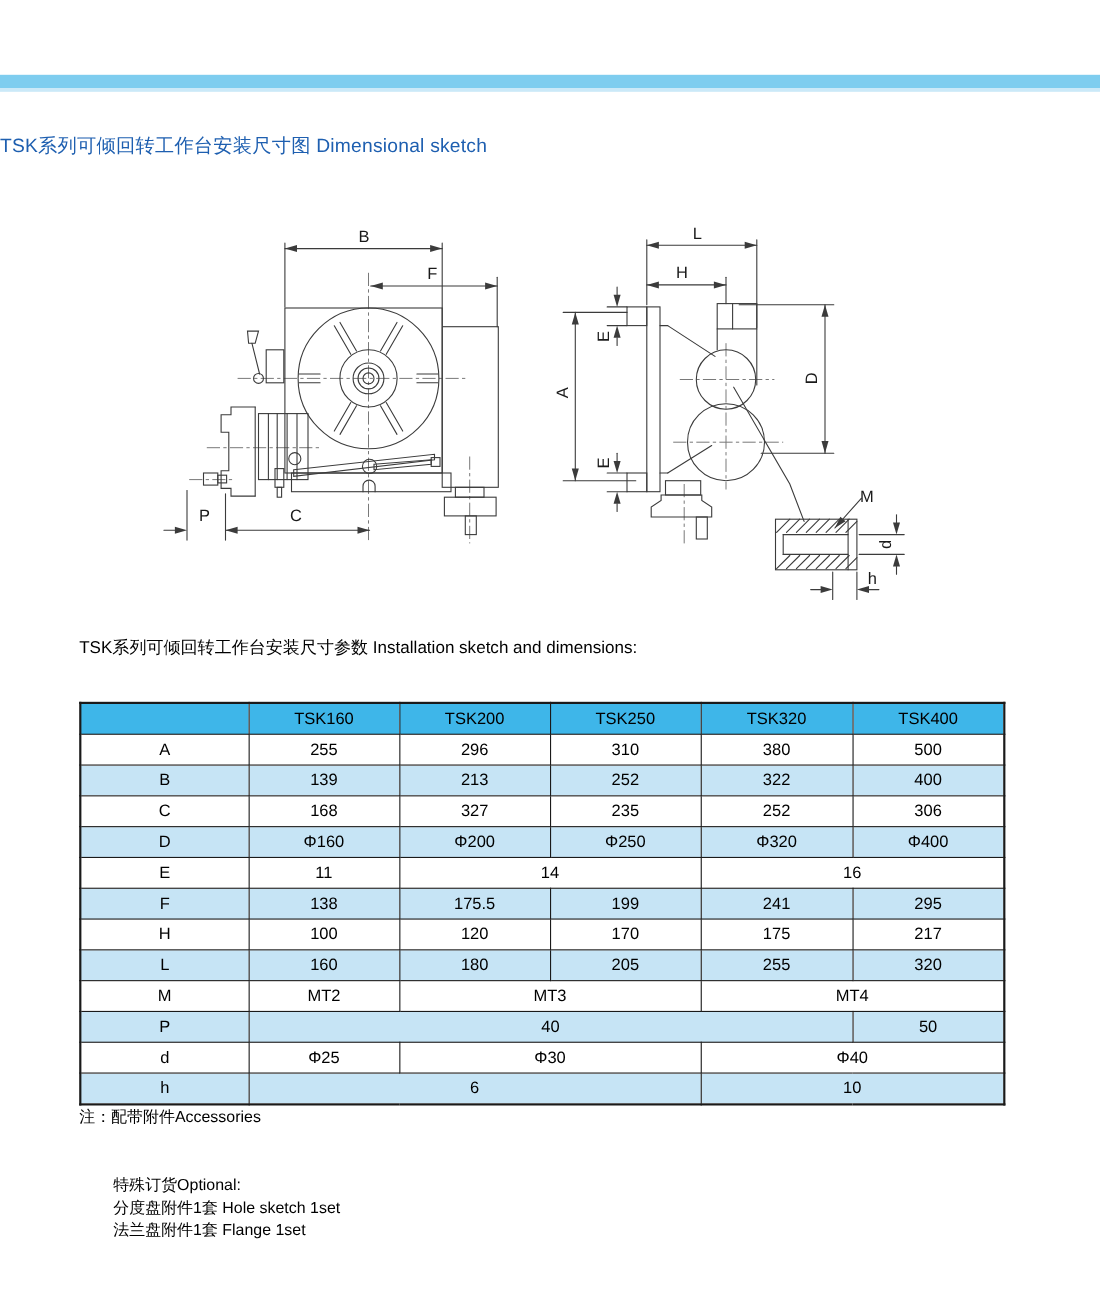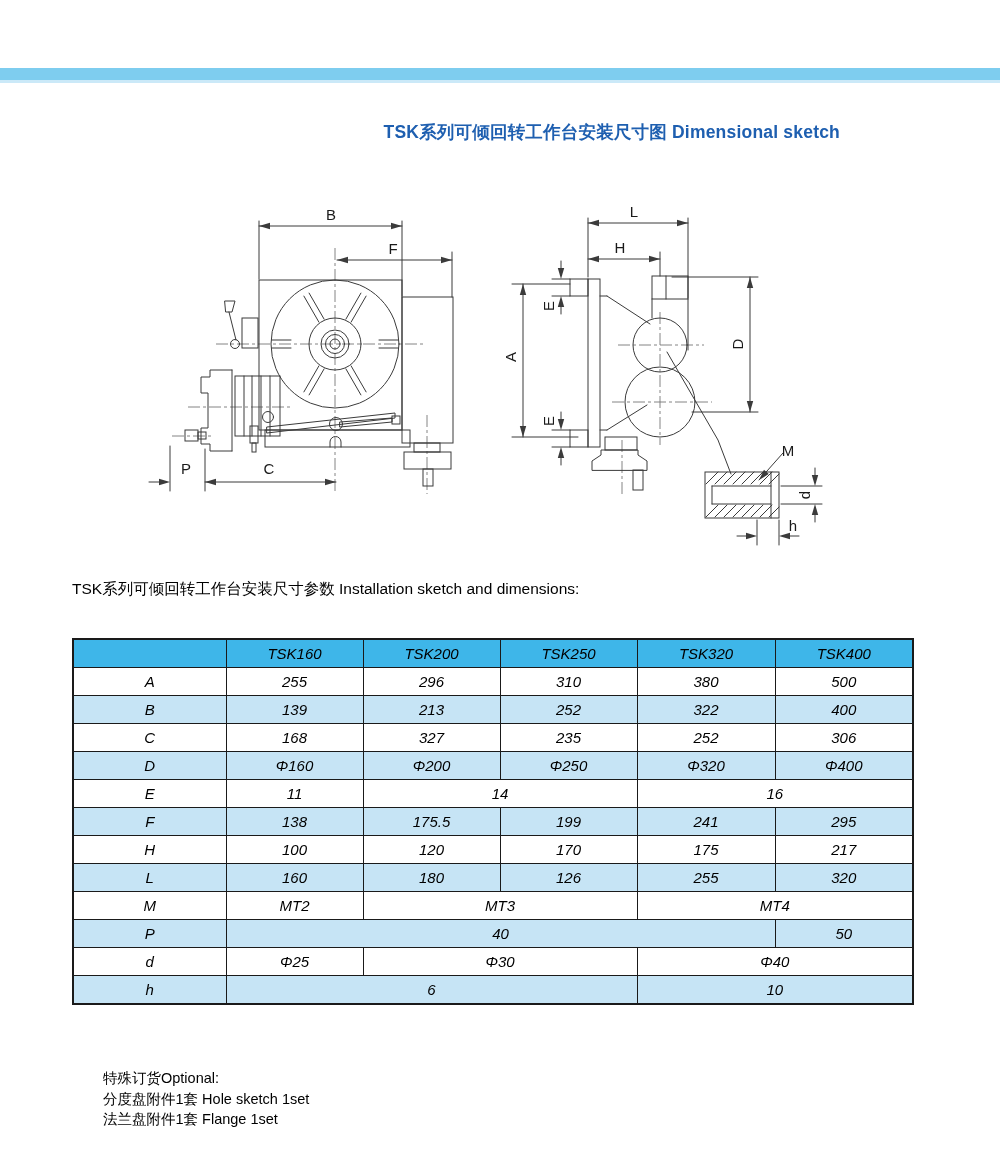--- a/index.html
+++ b/index.html
@@ -13,33 +13,32 @@
   body{
     width:1000px;height:1172px;position:relative;background:#fff;
     font-family:"Liberation Sans","DejaVu Sans",sans-serif;color:#111;
     overflow:hidden;
   }
   .top-bar{
     position:absolute;left:0;top:68px;width:1000px;height:12px;
     background:var(--top-bar);border-bottom:3px solid #CBE9F8;
   }
   .page-title{
-    position:absolute;left:0;top:120px;width:840px;text-align:right;
-    color:var(--title-color);font-size:17.5px;font-weight:700;letter-spacing:.2px;
+    position:absolute;left:0;top:120px;width:840px;text-align:left;
+    color:var(--title-color);font-size:17.5px;font-weight:400;letter-spacing:.2px;
   }
   .sketch-svg{position:absolute;left:0;top:0;pointer-events:none;}
   .table-caption{
     position:absolute;left:72px;top:579px;font-size:15.5px;color:#000;
   }
   table.dims-table{
     position:absolute;left:72px;top:638px;width:840px;
     border-collapse:collapse;table-layout:fixed;
     font-size:15px;color:#000;
     border:2px solid var(--border);
-    font-style:italic;
   }
   table.dims-table th,table.dims-table td{
     border:1px solid var(--border);
     height:27px;padding:0;text-align:center;vertical-align:middle;
     font-weight:400;overflow:hidden;white-space:nowrap;
   }
   table.dims-table thead th{background:var(--header-bg);}
   table.dims-table tr.alt td{background:var(--alt-bg);}
   .notes{position:absolute;left:72px;font-size:14.5px;color:#000;}
   .notes p{margin:0;line-height:21px;}
@@ -346,21 +345,21 @@
         <td>100</td>
         <td>120</td>
         <td>170</td>
         <td>175</td>
         <td>217</td>
       </tr>
       <tr class="alt">
         <td>L</td>
         <td>160</td>
         <td>180</td>
-        <td>126</td>
+        <td>205</td>
         <td>255</td>
         <td>320</td>
       </tr>
       <tr>
         <td>M</td>
         <td>MT2</td>
         <td colspan="2">MT3</td>
         <td colspan="2">MT4</td>
       </tr>
       <tr class="alt">
@@ -376,19 +375,20 @@
       </tr>
       <tr class="alt">
         <td>h</td>
         <td colspan="3">6</td>
         <td colspan="2">10</td>
       </tr>
     </tbody>
 </table>
 
 <div class="notes notes-main">
+  <p>注：配带附件Accessories</p>
 </div>
 
 <div class="notes notes-optional">
   <p>特殊订货Optional:</p>
   <p>分度盘附件1套  Hole sketch  1set</p>
   <p>法兰盘附件1套  Flange  1set</p>
 </div>
 
 </body></html>

